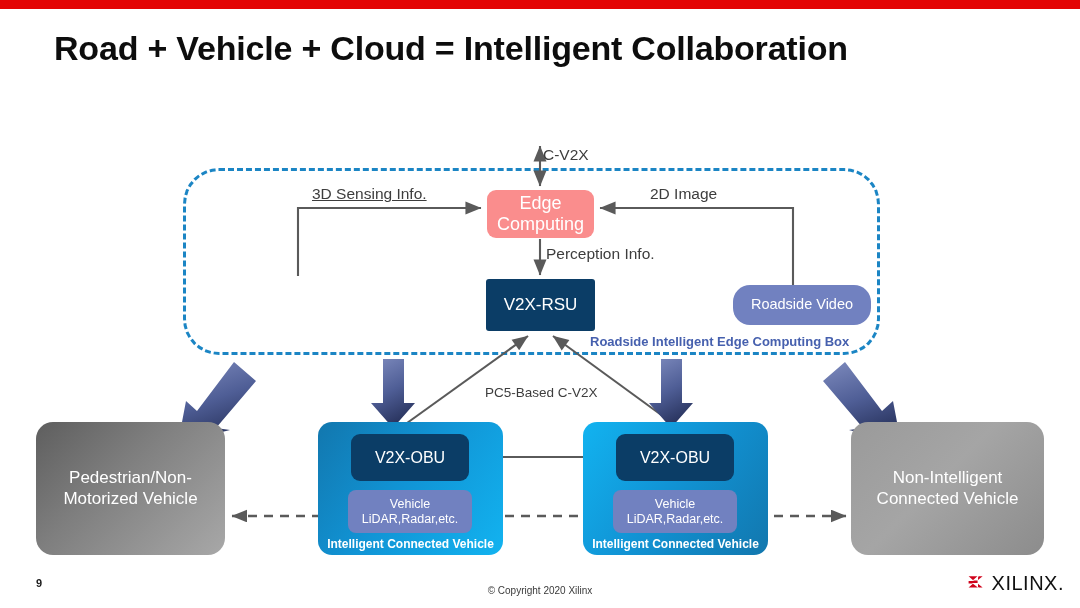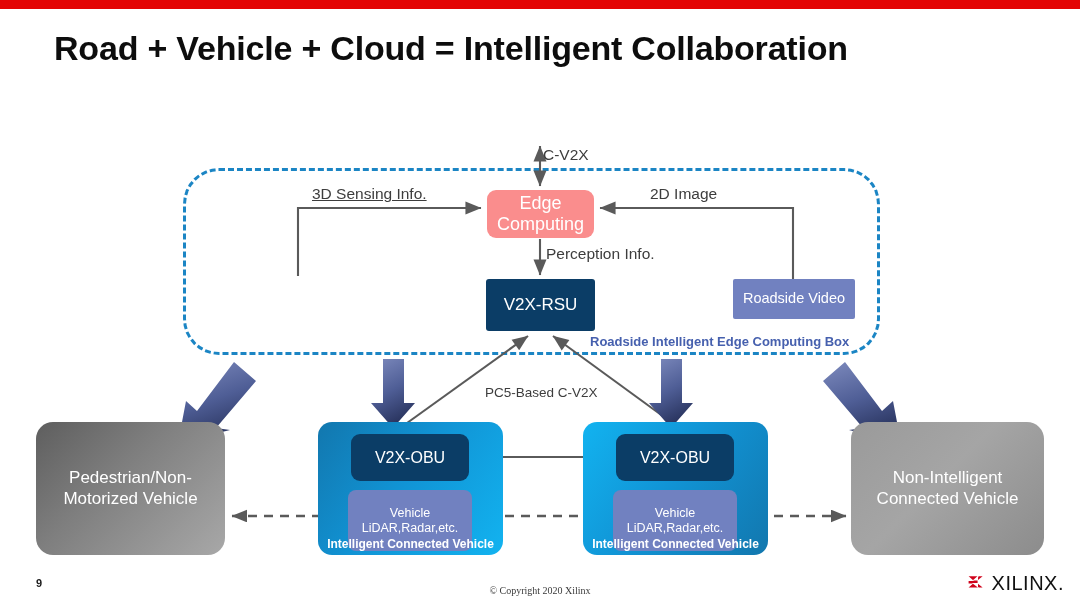--- a/index.html
+++ b/index.html
@@ -83,24 +83,24 @@
 
   .node-rsu {
     left: 486px; top: 279px;
     width: 109px; height: 52px;
     background: #0B3D66;
     border-radius: 3px;
     font-size: 17px;
   }
 
   .node-video {
-    left: 733px; top: 279px;
-    width: 122px; height: 40px;
+    left: 733px; top: 285px;
+    width: 138px; height: 40px;
     background: #7181C0;
-    border-radius: 2px;
+    border-radius: 17px;
     font-size: 14.5px;
   }
 
   
   .edge-box {
     position: absolute;
     left: 183px; top: 168px;
     width: 697px; height: 187px;
     border: 3px dashed #1B85C4;
     border-radius: 36px;
@@ -150,21 +150,21 @@
     width: 118px; height: 47px;
     background: #0B3D66;
     border-radius: 9px;
     display: flex; align-items: center; justify-content: center;
     color: #ffffff;
     font-size: 16px;
   }
   .veh-sensor {
     position: absolute;
     left: 30px; top: 68px;
-    width: 124px; height: 61px;
+    width: 124px; height: 43px;
     background: #7181C0;
     border-radius: 8px;
     display: flex; align-items: center; justify-content: center;
     text-align: center;
     color: #ffffff;
     font-size: 12.5px;
     line-height: 1.18;
   }
   .icv-caption {
     position: absolute;
@@ -205,21 +205,20 @@
     font-weight: bold;
     color: #1A1A1A;
   }
   .copyright {
     position: absolute;
     left: 0; top: 585px;
     width: 1080px;
     text-align: center;
     font-size: 10px;
     color: #3A3A3A;
-    font-family: Liberation Serif, serif;
   }
   .logo {
     position: absolute;
     right: 32px; top: 572px;
     display: flex;
     align-items: center;
     gap: 6px;
   }
   .logo-mark { display: block; }
   .logo-text {

